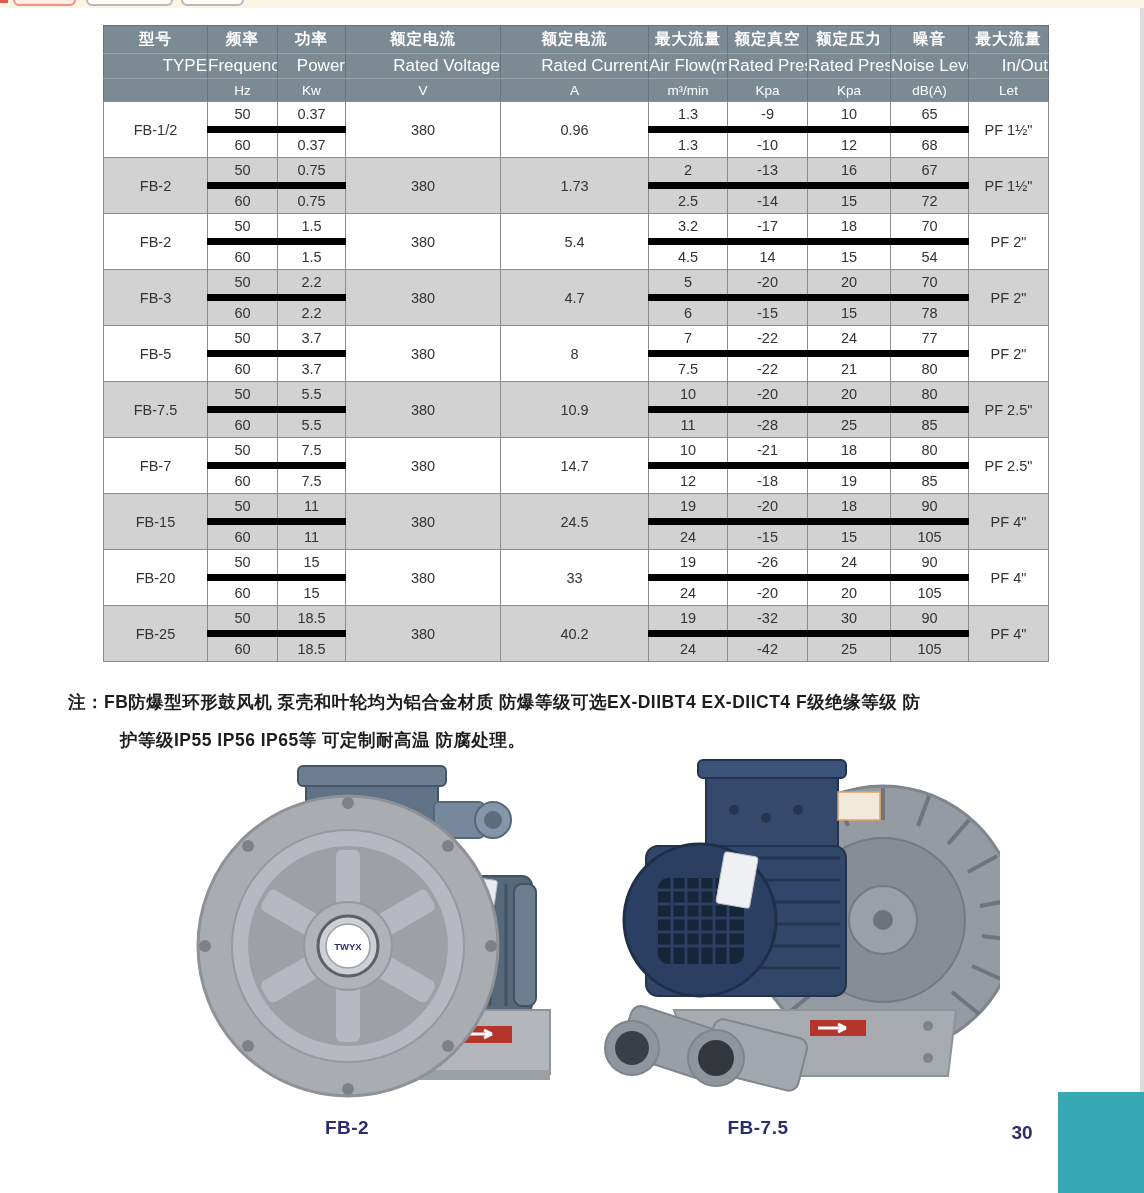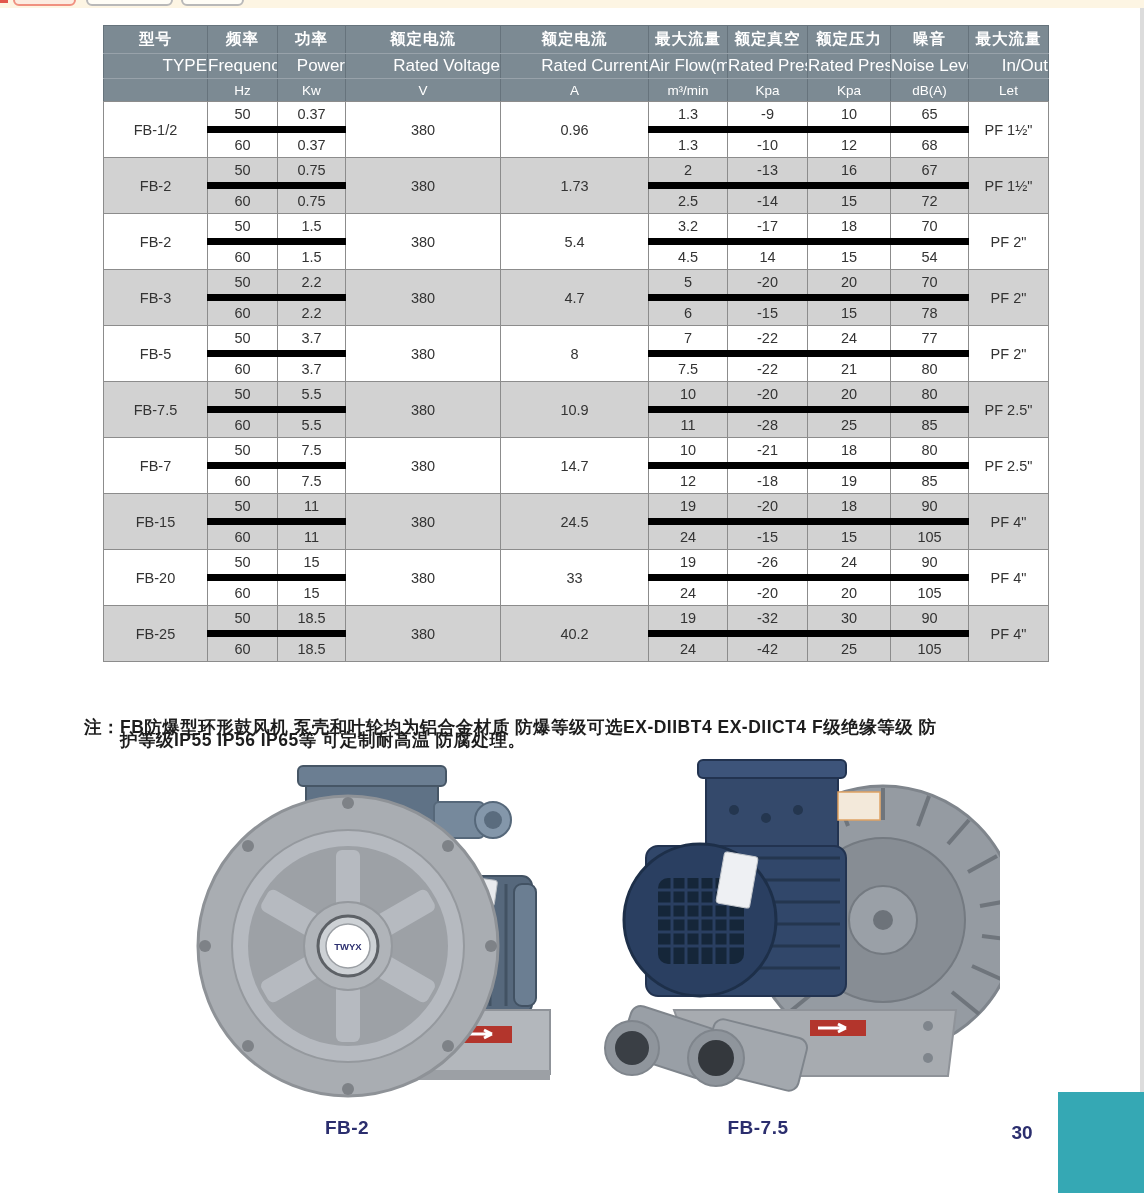--- a/index.html
+++ b/index.html
@@ -35,21 +35,21 @@
   thead tr.unit td { border-bottom:1px solid #8c8c8c; }
   tbody td {
     height:28px; font-size:14.5px; color:#333333; background:#ffffff;
     border:1px solid #8c8c8c;
   }
   tbody tr.sub2 td.s { border-top:7px solid #000000; }
   tbody tr.alt td { background:var(--altrow,#d2d2d2); }
 
   
   .note { position:absolute; color:#1d1d1d; font-size:17.5px; letter-spacing:0.5px; font-weight:bold; font-family:"Liberation Sans",sans-serif; }
-  .note1 { left:84px; top:690px;margin-top:25px; }
+  .note1 { left:68px; top:690px; }
   .note2 { left:120px; top:728px; }
 
   
   .fig { position:absolute; }
   .fig-left { left:158px; top:758px; width:412px; height:348px; }
   .fig-right { left:588px; top:758px; width:412px; height:348px; }
   .caption { position:absolute; color:var(--navy,#2b2e6e); font-weight:bold; font-size:19px; letter-spacing:0.5px; text-align:center; }
   .cap-left { left:297px; top:1117px; width:100px; }
   .cap-right { left:698px; top:1117px; width:120px; }
   .page-num { position:absolute; left:1002px; top:1122px; width:40px; text-align:center; color:var(--navy,#2b2e6e); font-weight:bold; font-size:19px; }

